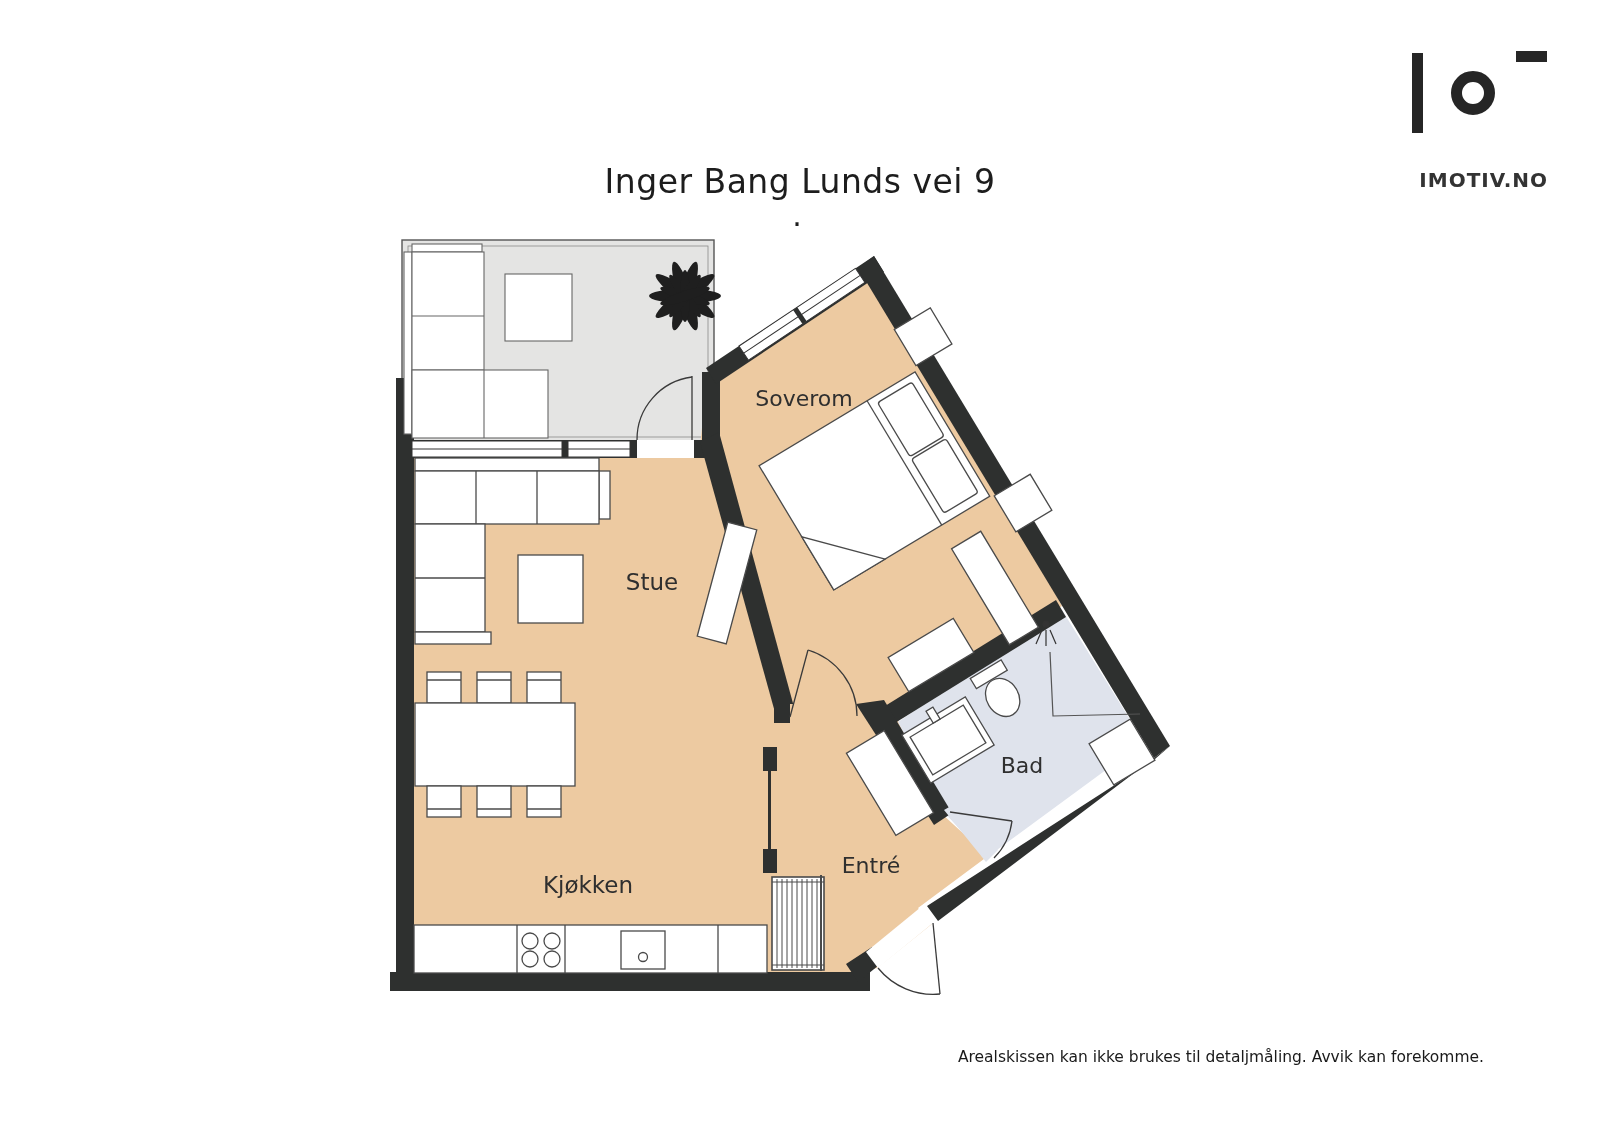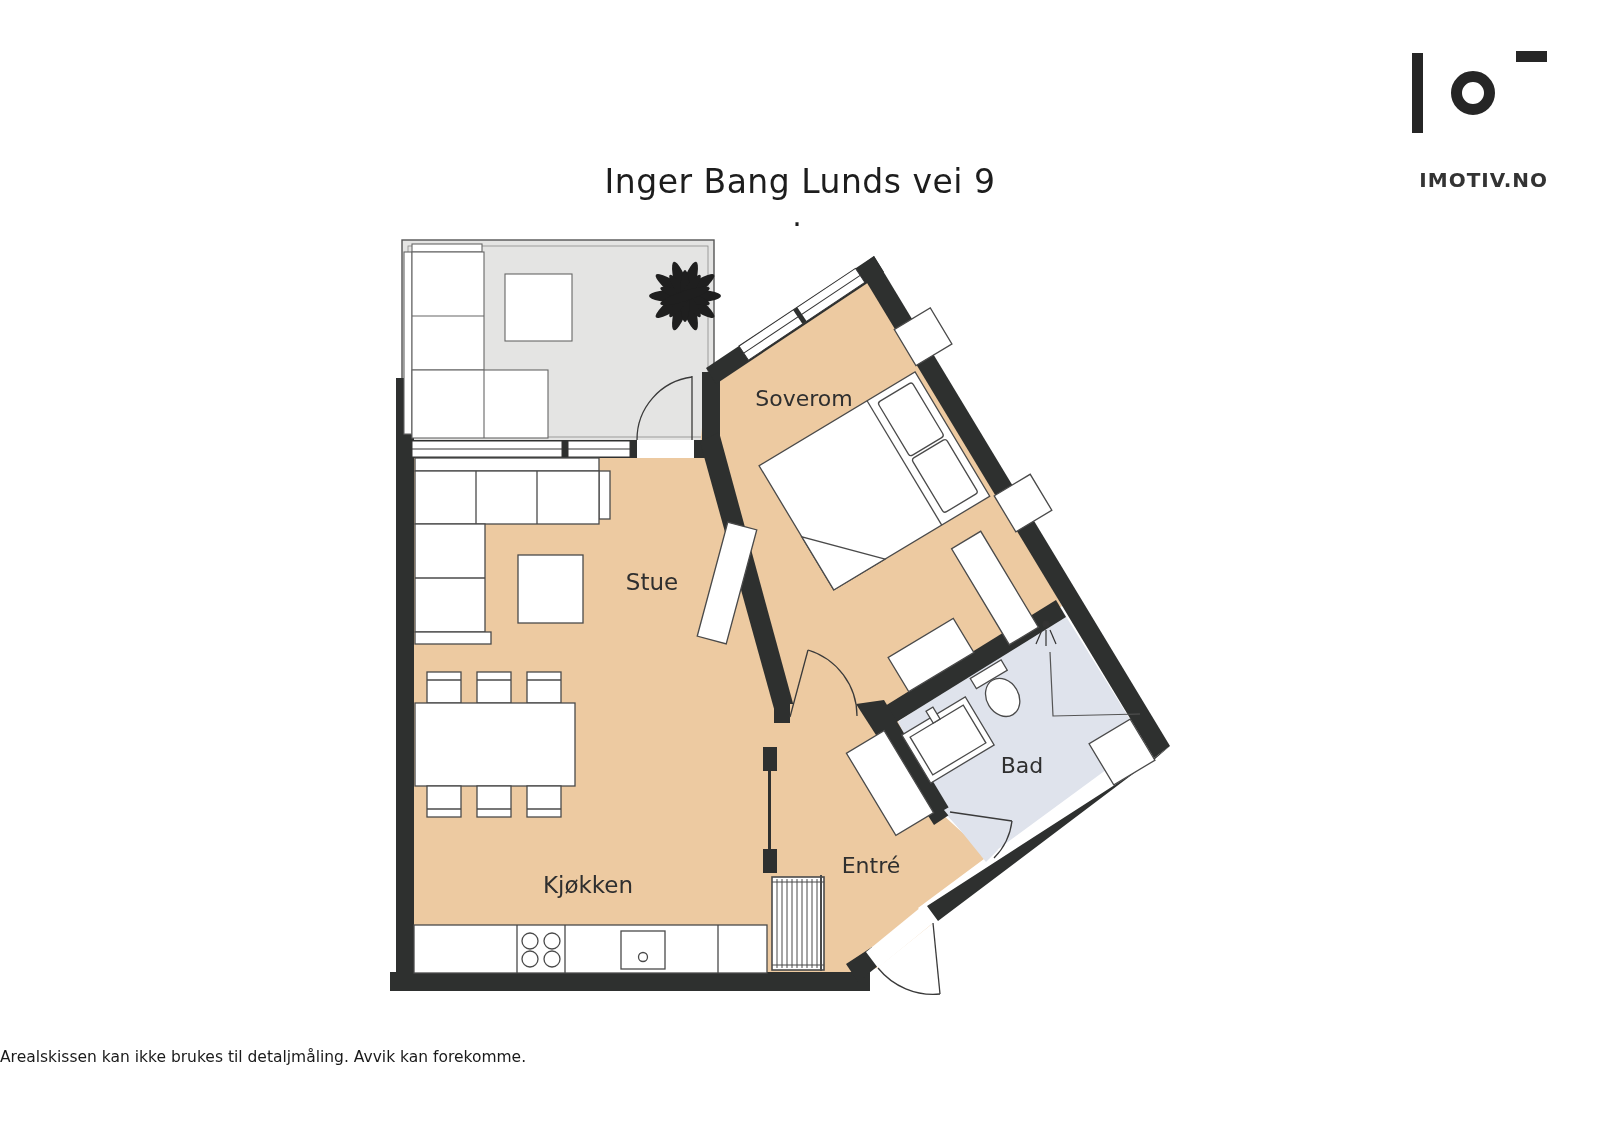--- a/index.html
+++ b/index.html
@@ -3,21 +3,21 @@
 <meta charset="utf-8">
 <style>
   html,body{margin:0;padding:0;background:#ffffff;}
   #stage{position:relative;width:1600px;height:1132px;background:#fff;overflow:hidden;
          font-family:"DejaVu Sans","Liberation Sans",sans-serif;}
   #plan-svg{position:absolute;left:0;top:0;}
   .page-title{position:absolute;top:162px;left:0;width:1600px;text-align:center;
               font-size:33px;color:#1d1d1d;letter-spacing:0.5px;}
   .title-dot{position:absolute;top:198px;left:0;width:1594px;text-align:center;
              font-size:30px;color:#1d1d1d;}
-  .footer{position:absolute;top:1048px;left:0;width:1484px;text-align:left;
+  .footer{position:absolute;top:1048px;left:0;width:1484px;text-align:right;
           font-size:15.5px;color:#1a1a1a;}
   .logo{position:absolute;top:0;left:0;}
   .logo-bar{position:absolute;left:1412px;top:53px;width:11px;height:80px;background:#262626;}
   .logo-ring{position:absolute;left:1451px;top:71px;width:22px;height:22px;
              border:11px solid #262626;border-radius:50%;}
   .logo-dash{position:absolute;left:1516px;top:51px;width:31px;height:11px;background:#262626;}
   .logo-text{position:absolute;left:1400px;top:140px;width:148px;text-align:right;
              font-size:20px;font-weight:bold;letter-spacing:1px;color:#333;margin-top:28px;}
   text.room-label{fill:#2f2f2f;font-family:"DejaVu Sans","Liberation Sans",sans-serif;}
 </style>

